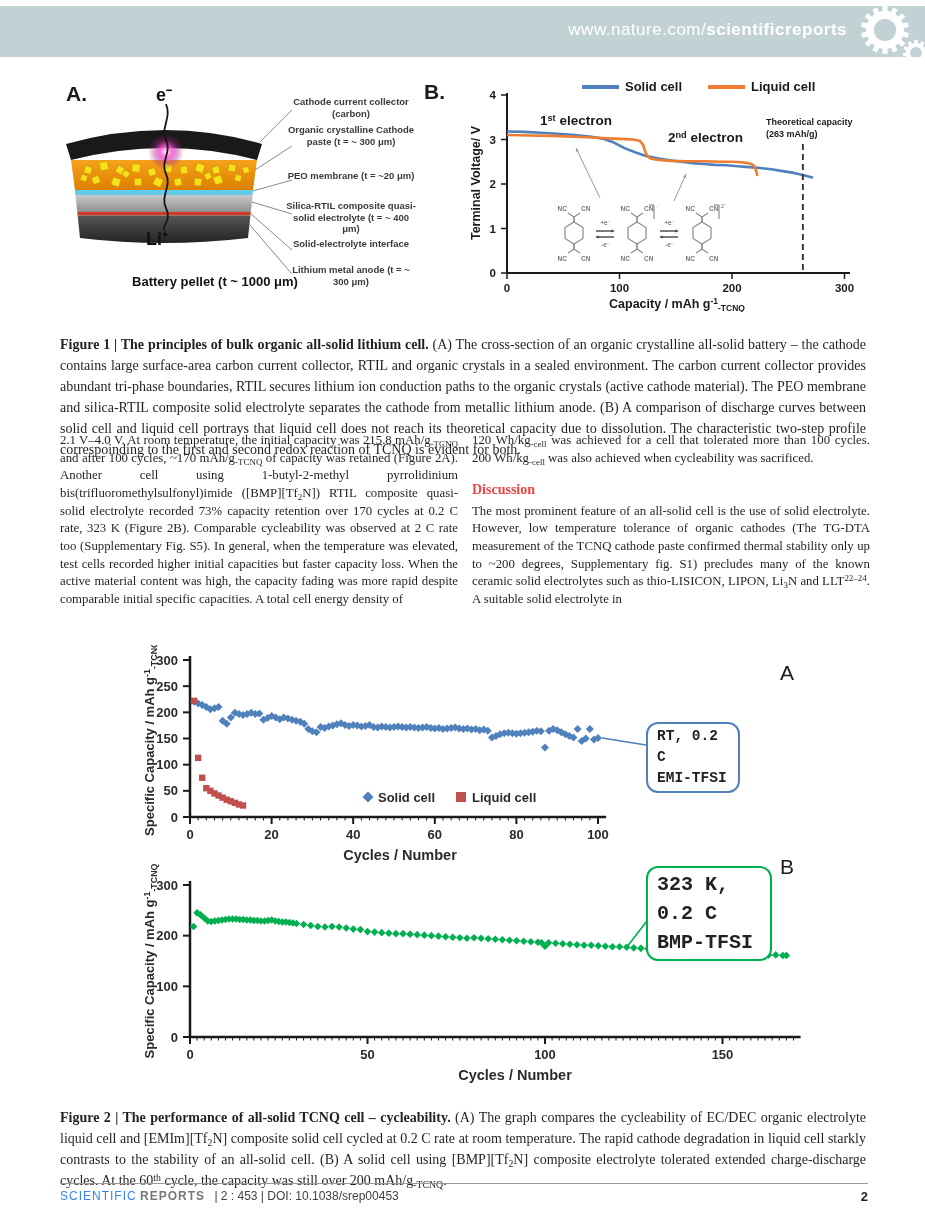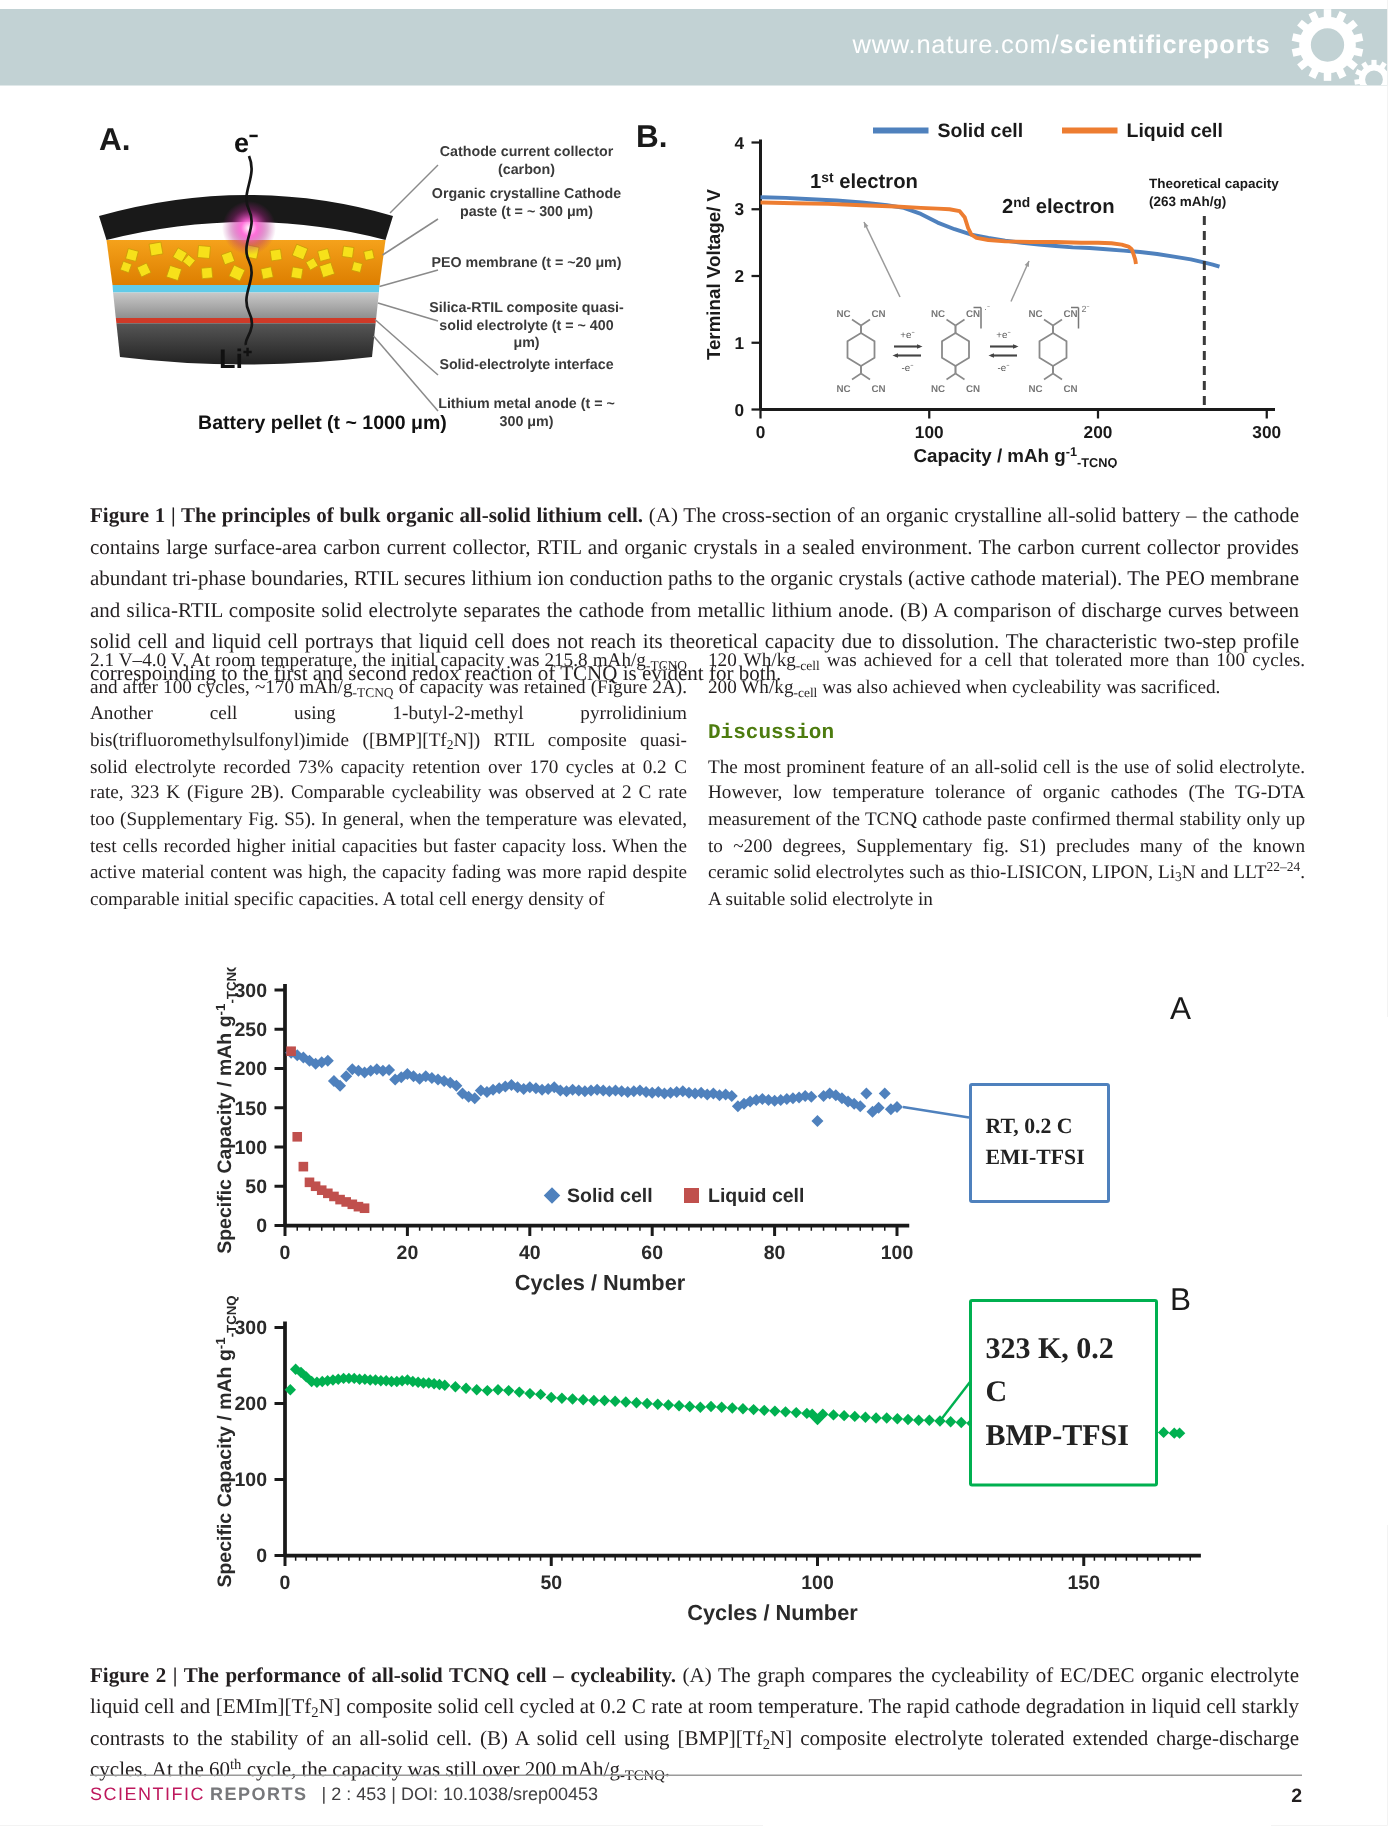--- a/index.html
+++ b/index.html
@@ -30,35 +30,35 @@
   .cap1{top:320px;}
   .cap2{top:1093px;}
   .cap-bold{font-weight:bold;}
   .seg-sub{vertical-align:-0.28em;font-size:70%;line-height:0;}
   .seg-sup{vertical-align:0.45em;font-size:70%;line-height:0;}
   
   .col{position:absolute;top:432px;width:398px;font-size:12.8px;line-height:1.38;text-align:justify;}
   .col p{margin:0;}
   .col-left{left:60px;}
   .col-right{left:472px;}
-  .discussion-h{font-family:Liberation Mono, monospace;font-weight:bold;font-size:14px;
-                margin:13px 0 3px 0 !important;color:#4d7c0f;}
+  .discussion-h{font-family:Liberation Serif, serif;font-weight:bold;font-size:14px;
+                margin:13px 0 3px 0 !important;color:#ef4444;}
   
   .fig2{position:absolute;top:645px;left:60px;width:808px;height:445px;}
-  .callout{position:absolute;background:#fff;font-family:Liberation Serif, serif;
-           font-weight:bold;color:#222;border-radius:2px;padding:17px 9px;line-height:1.45;}
+  .callout{position:absolute;background:#fff;font-family:Liberation Mono, monospace;
+           font-weight:bold;color:#222;border-radius:12px;padding:2px 9px;line-height:1.45;}
   .callout-a{left:586px;top:77px;width:72px;border:2px solid #4f81bd;font-size:14.5px;}
   .callout-b{left:586px;top:221px;width:104px;border:2px solid #00b050;font-size:20px;}
   .fig2-letter{position:absolute;font-family:"Liberation Sans",sans-serif;font-size:21px;
                color:#1a1a1a;}
   
   .foot-rule{position:absolute;top:1183px;left:60px;width:808px;height:1px;background:#9a9a9a;}
   .footer{position:absolute;top:1189px;left:60px;width:808px;display:flex;justify-content:space-between;
           font-family:"Liberation Sans",sans-serif;font-size:12px;color:#414042;}
-  .brand-light{color:#be185d;letter-spacing:1px;}
+  .brand-light{color:#3b82f6;letter-spacing:1px;}
   .brand-bold{color:#77787b;font-weight:bold;letter-spacing:1px;}
   .foot-meta{margin-left:6px;}
   .foot-page{font-weight:bold;font-size:13px;color:#231f20;}
   svg text{font-family:"Liberation Sans",sans-serif;}
 </style>
 </head>
 <body>
 
 <div class="page">
 

